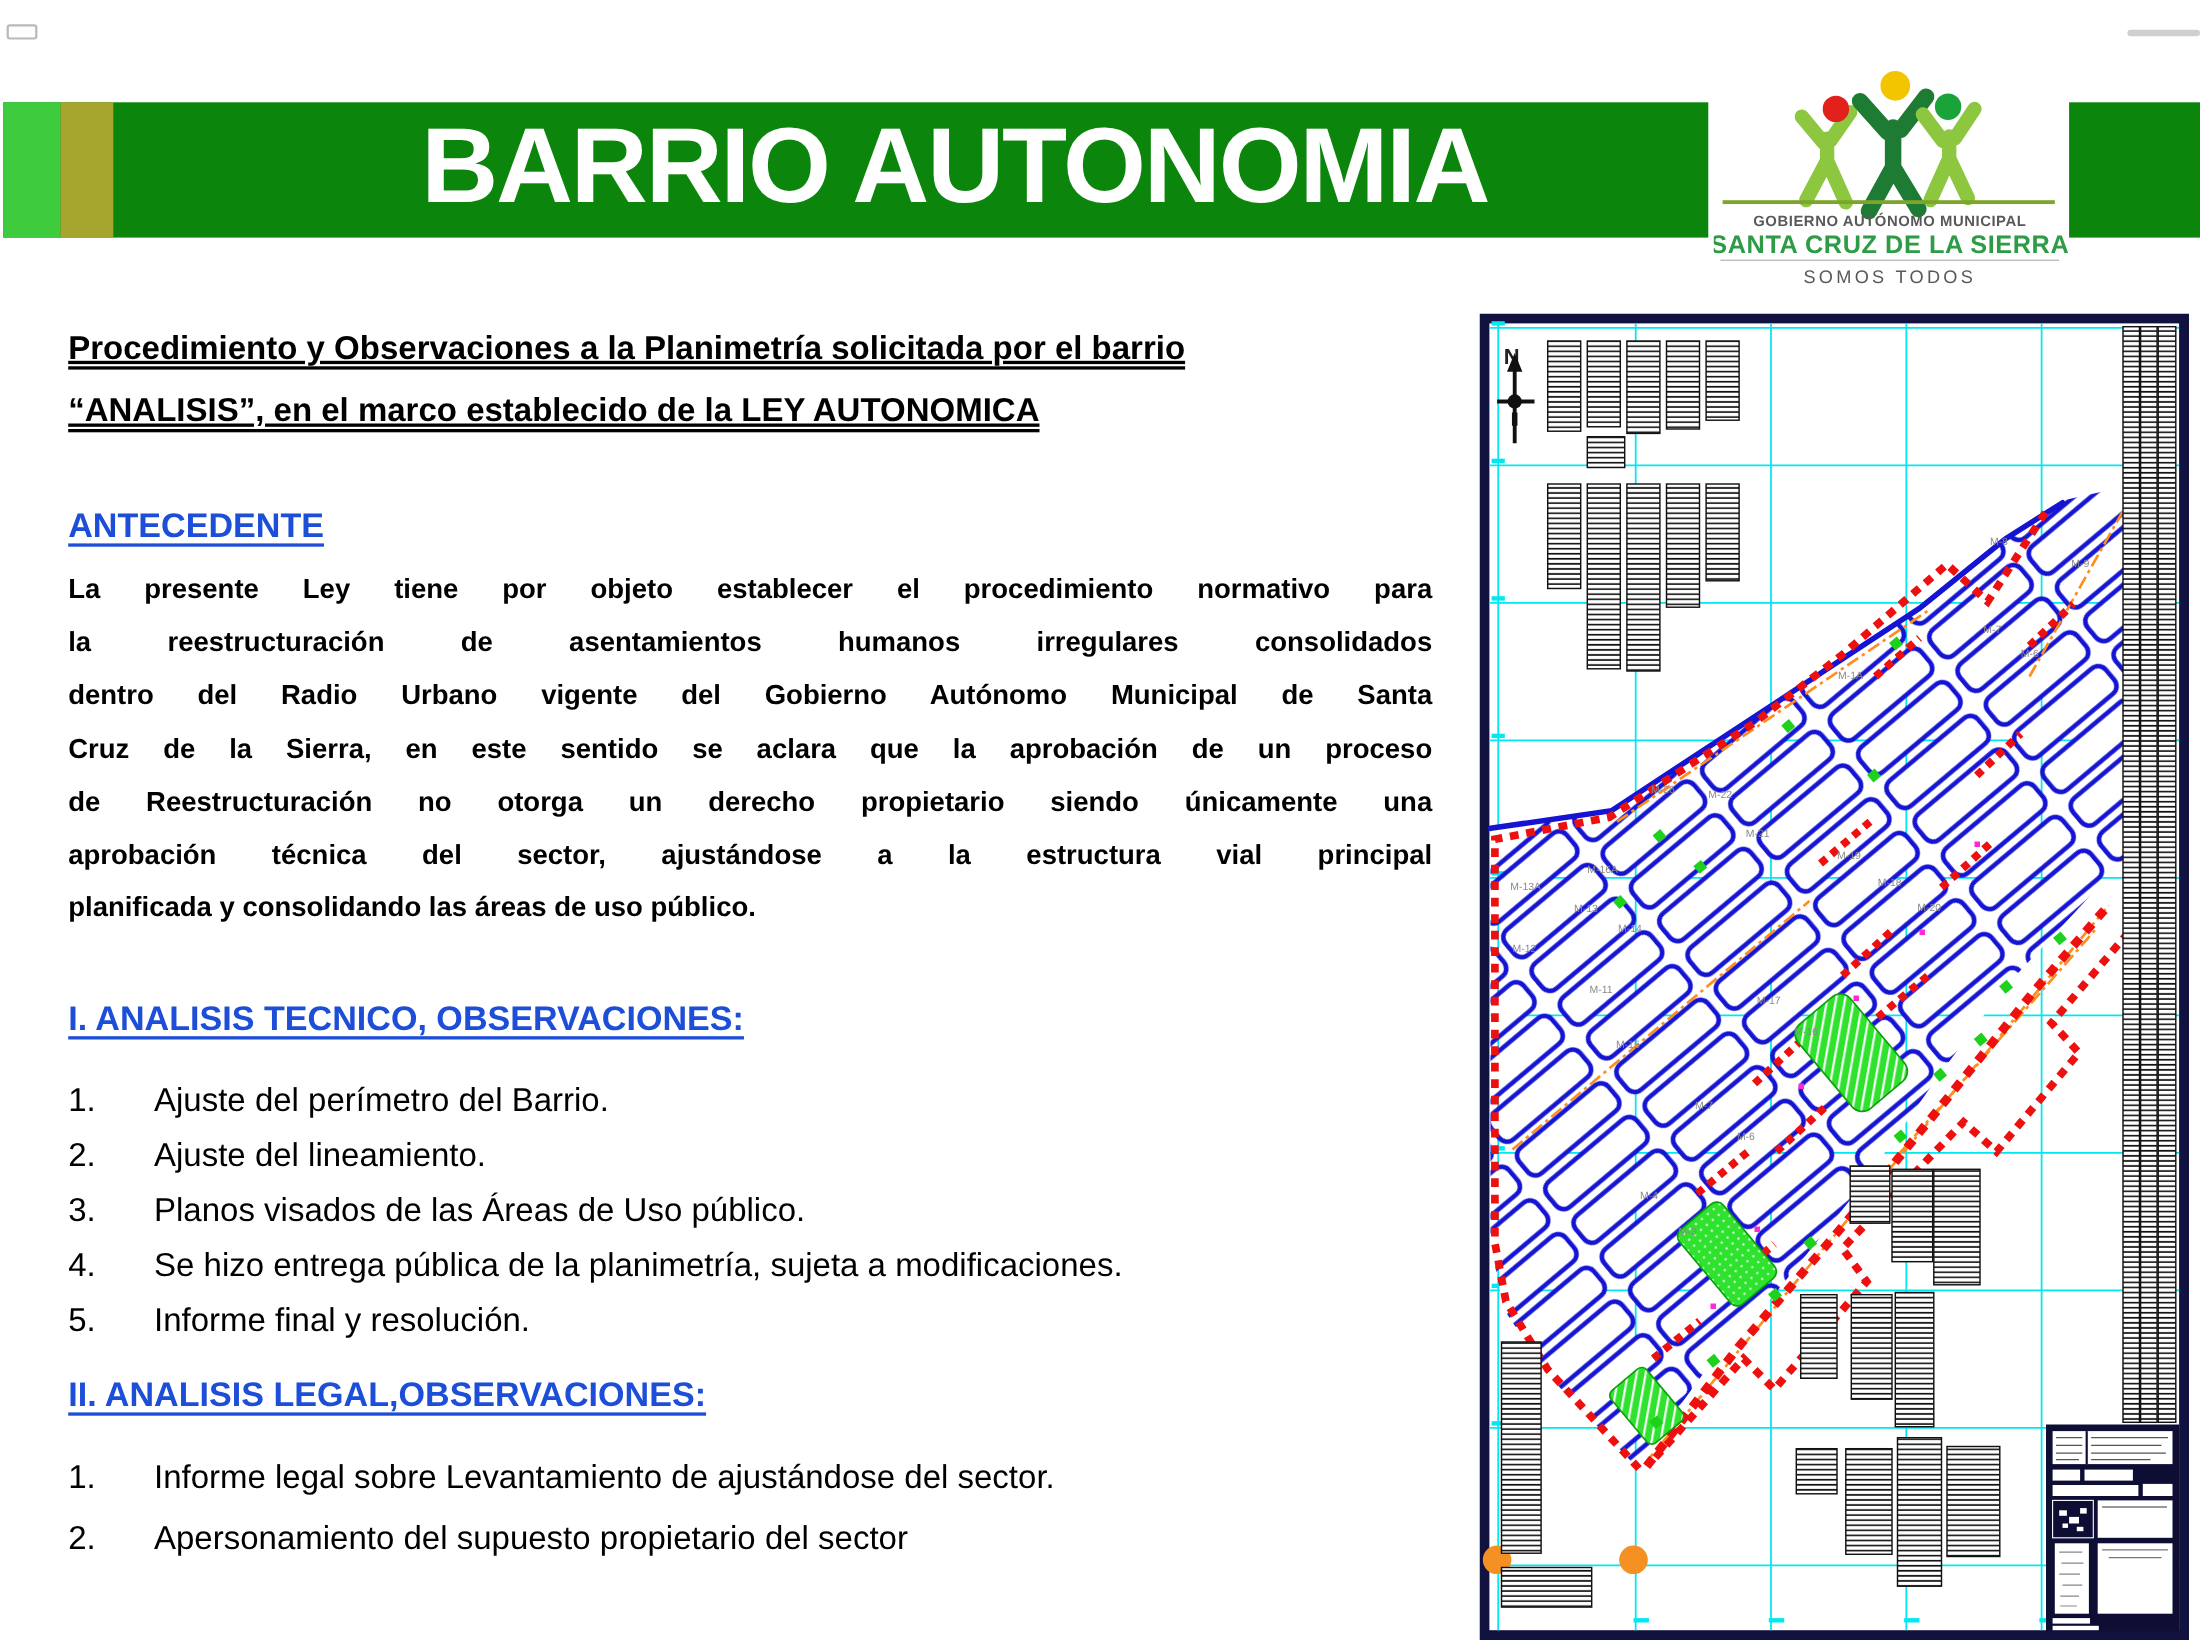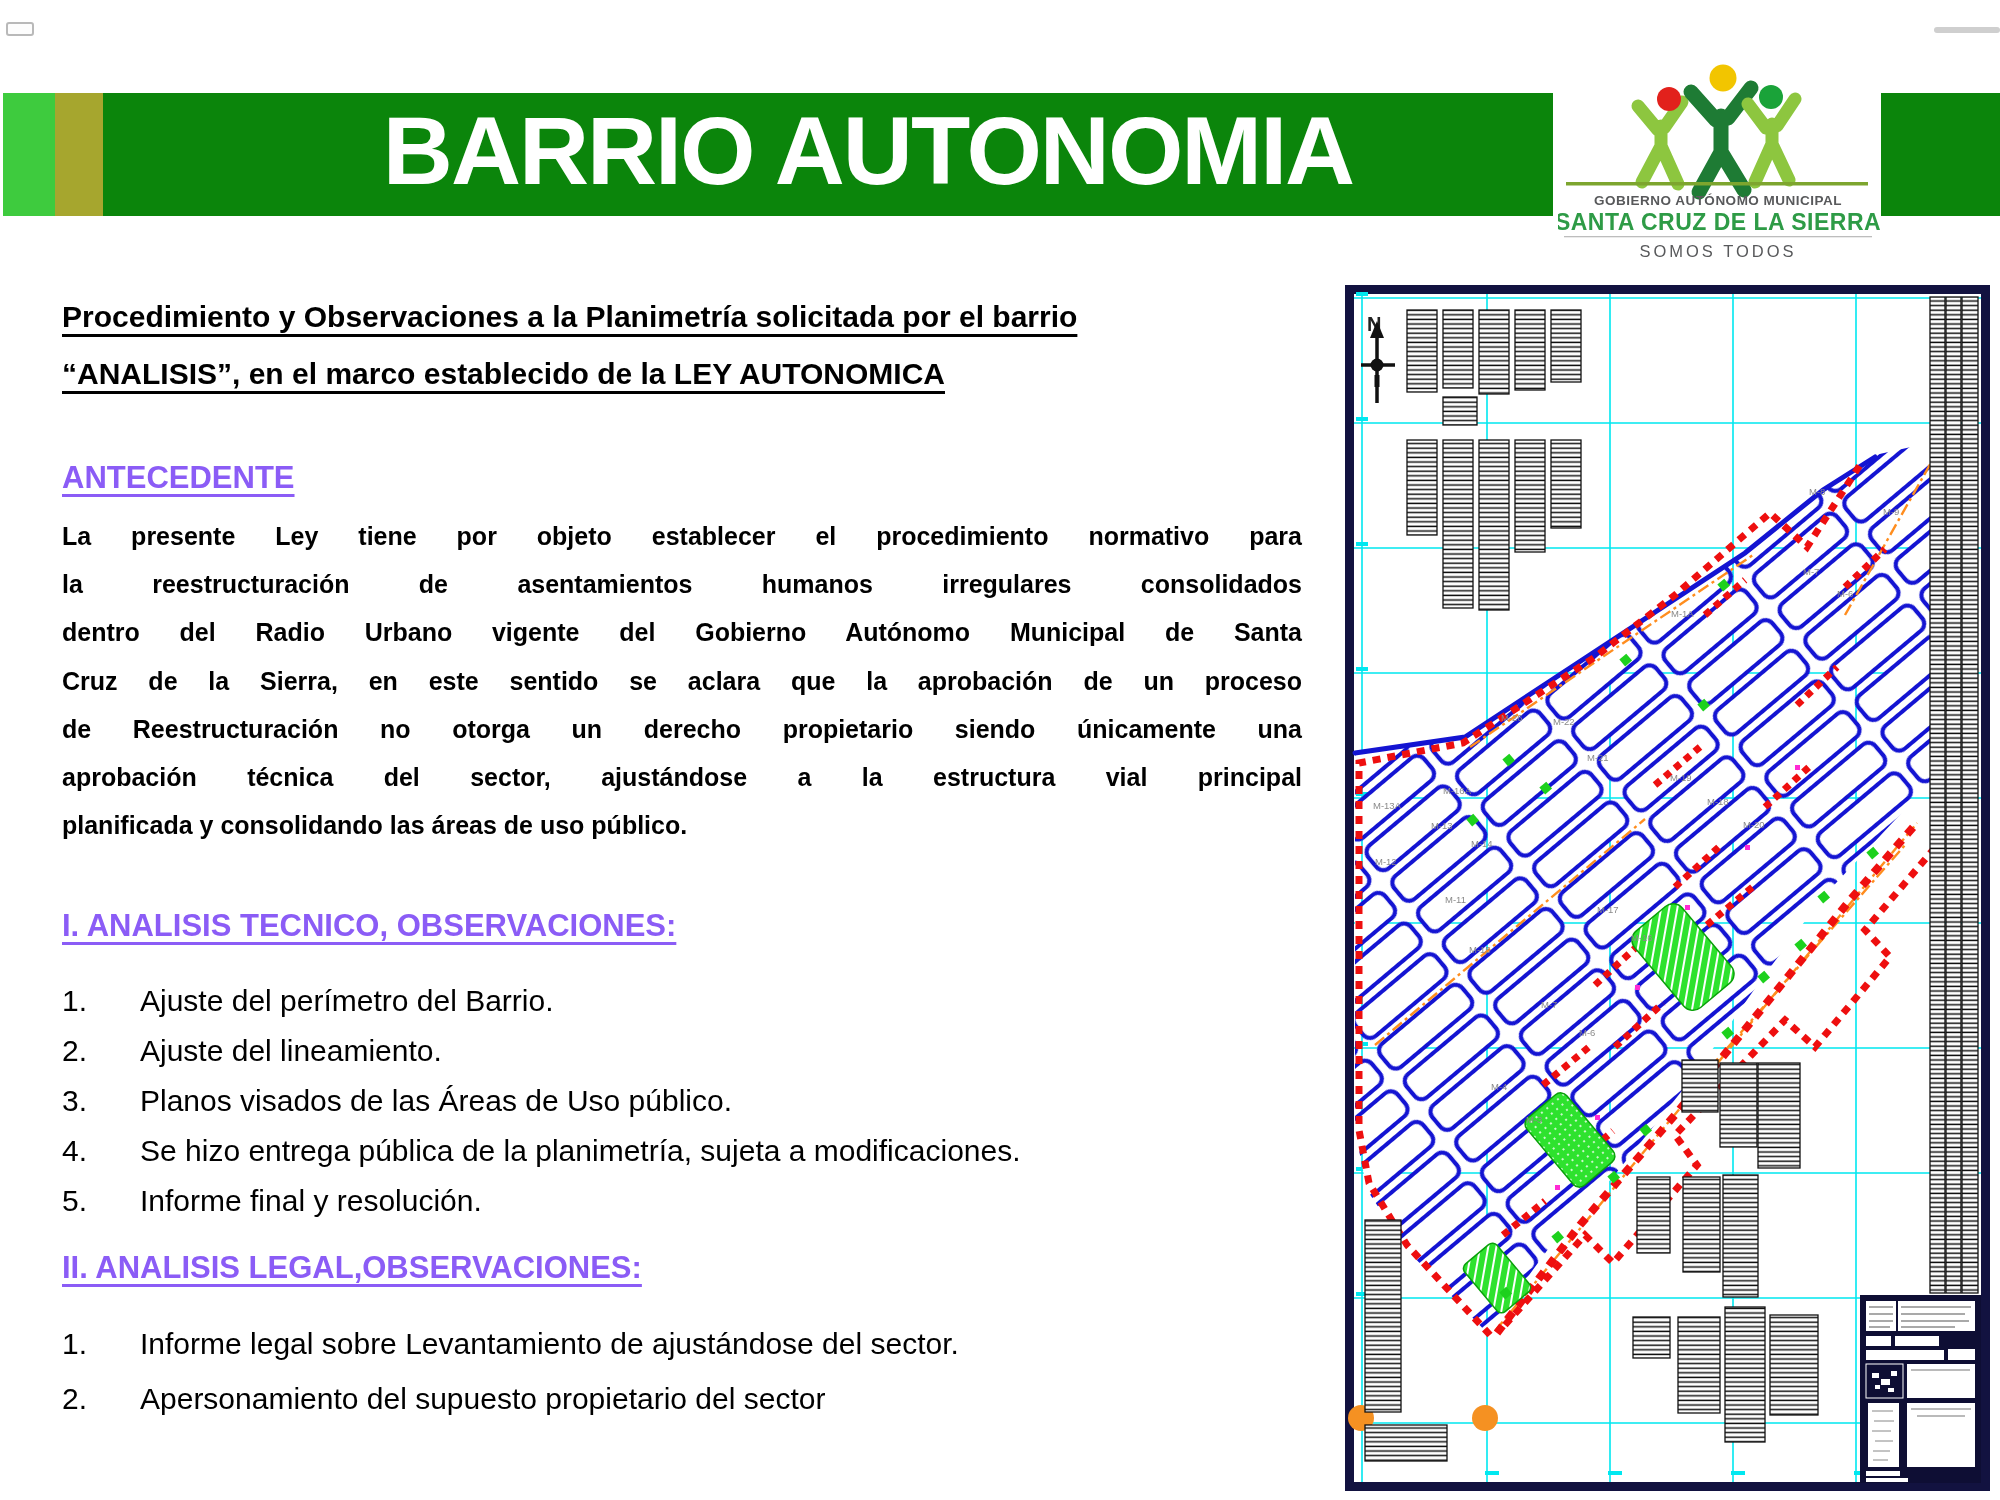--- a/index.html
+++ b/index.html
@@ -17,21 +17,21 @@
              font-size:97px;font-weight:bold;color:#fff;letter-spacing:-2px;white-space:nowrap;}
   .logo-box{position:absolute;left:1553px;top:92px;width:328px;height:125px;background:#fff;}
   .logo-svg{position:absolute;left:1558px;top:42px;}
   .lg1{font-size:13.5px;font-weight:bold;fill:#58595b;letter-spacing:.5px;}
   .lg2{font-size:23px;font-weight:bold;fill:#2e9b46;letter-spacing:.5px;}
   .lg3{font-size:16.5px;fill:#58595b;letter-spacing:3px;}
   
   .tcol{position:absolute;left:62px;}
   .intro{top:288px;width:1238px;font-size:30px;font-weight:bold;line-height:57px;}
   .intro .iline{text-decoration:underline;text-decoration-thickness:3px;text-underline-offset:7px;}
-  .h-red{position:absolute;left:62px;margin:0;color:#8b5cf6;font-weight:bold;font-size:31px;
+  .h-red{position:absolute;left:62px;margin:0;color:#1d4ed8;font-weight:bold;font-size:31px;
          text-decoration:underline;text-decoration-thickness:3px;text-underline-offset:6px;white-space:nowrap;}
   .h-ante{top:460px;}
   .h-sec1{top:908px;}
   .h-sec2{top:1250px;}
   .bodytxt{top:512px;width:1240px;font-size:25px;line-height:48.2px;font-weight:bold;}
   .jline{text-align:justify;text-align-last:justify;}
   .jlast{text-align:left;}
   .olist{position:absolute;left:62px;font-size:30px;}
   .olist1{top:976px;}
   .olist2{top:1316px;}
@@ -69,21 +69,21 @@
       <circle cx="165" cy="36" r="13.5" fill="#f2c500"></circle>
       <circle cx="213" cy="55" r="12" fill="#1aa339"></circle>
     </g>
     <rect x="8" y="140" width="302" height="3.5" fill="#7da52e"></rect>
     <text x="160" y="163" text-anchor="middle" class="lg1">GOBIERNO AUTÓNOMO MUNICIPAL</text>
     <text x="160" y="188" text-anchor="middle" class="lg2">SANTA CRUZ DE LA SIERRA</text>
     <rect x="6" y="194" width="308" height="1.3" fill="#bdbdbd"></rect>
     <text x="160" y="215" text-anchor="middle" class="lg3">SOMOS TODOS</text>
   </svg>
 
-  <div class="tcol intro" style="position:absolute;">
+  <div class="tcol intro" style="position:absolute;text-decoration:underline;">
     <div class="iline">Procedimiento y Observaciones a la Planimetría  solicitada por el barrio</div>
     <div class="iline">“ANALISIS”,  en el marco  establecido de la LEY AUTONOMICA</div>
   </div>
 
   <h2 class="h-red h-ante">ANTECEDENTE</h2>
 
   <div class="tcol bodytxt" style="position:absolute;">
     <div class="jline">La presente Ley tiene por objeto establecer el procedimiento normativo para</div>
     <div class="jline">la reestructuración de asentamientos humanos irregulares consolidados</div>
     <div class="jline">dentro del Radio Urbano vigente del Gobierno Autónomo Municipal de Santa</div>

